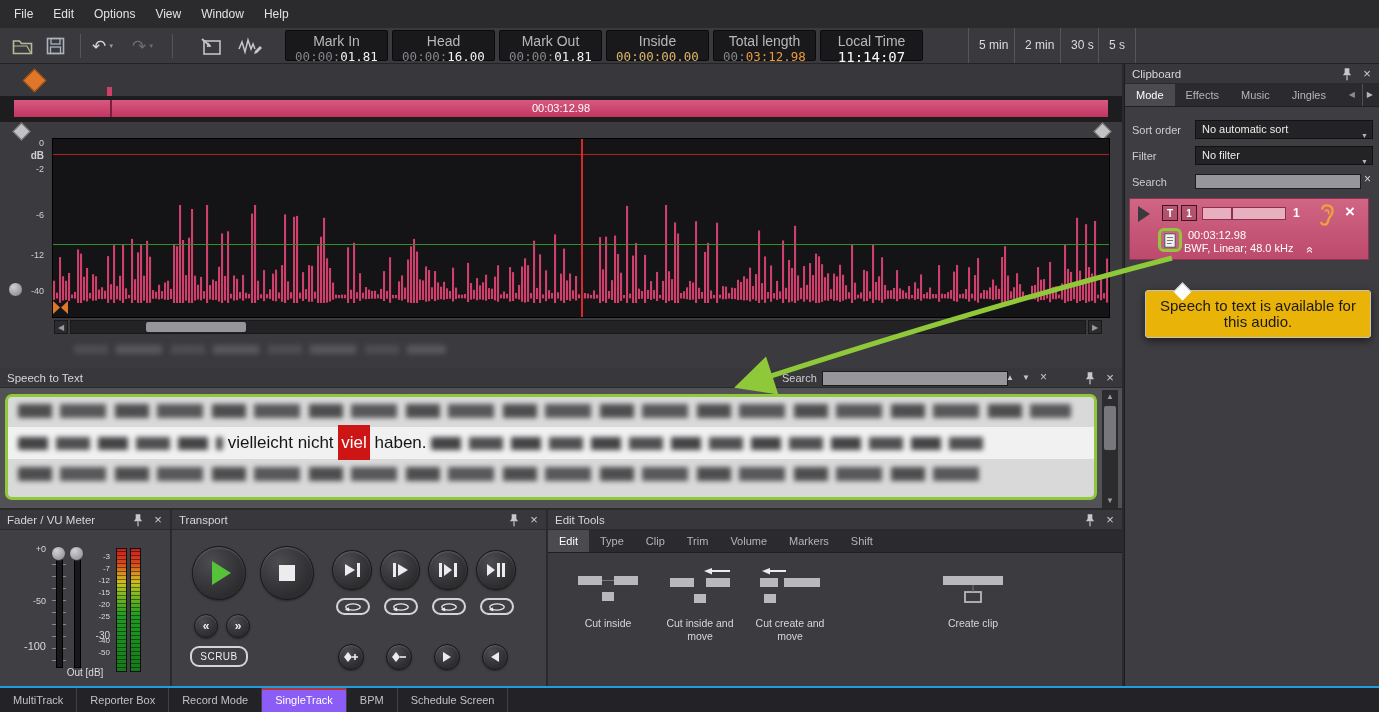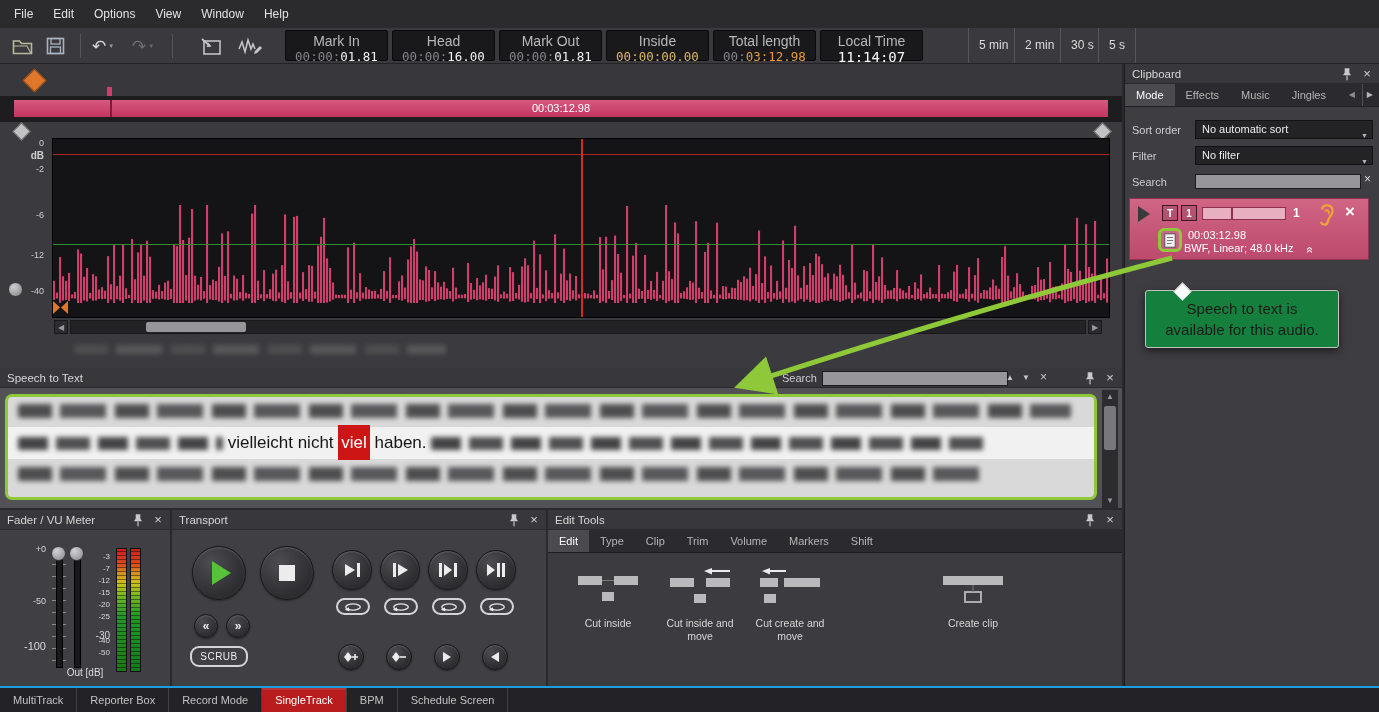--- a/index.html
+++ b/index.html
@@ -47,39 +47,39 @@
   .tri-l{width:0;height:0;border-right:10px solid #ececec;border-top:6px solid transparent;border-bottom:6px solid transparent;}
   .vbar{width:3px;height:14px;background:#ececec;}
   .pill{position:absolute;border:2px solid #d4d4d6;border-radius:9px;display:flex;align-items:center;justify-content:center;box-sizing:border-box;}
   
   #clippanel{left:1124px;top:64px;width:255px;height:622px;background:#3e3e42;border-left:1px solid #1d1d20;box-sizing:border-box;}
   .sel{position:absolute;height:19px;background:#232326;border:1px solid #121214;color:#ececec;font-size:11px;line-height:17px;padding:0 16px 0 6px;box-sizing:border-box;}
   .selcar{position:absolute;right:4px;top:6px;font-size:7px;color:#b5b5b5;}
   .flabel{position:absolute;font-size:11px;color:#cdcdcf;}
   #clipentry{position:absolute;left:4px;top:134px;width:240px;height:62px;background:linear-gradient(#d06584,#bd4a6d);border:1px solid #8f3352;box-sizing:border-box;}
   .tinybox{position:absolute;width:16px;height:16px;border:1px solid #40152a;text-align:center;line-height:15px;font-size:10px;color:#fff;font-weight:bold;background:rgba(0,0,0,.12);box-sizing:border-box;}
-  #tooltip{position:absolute;left:20px;top:226px;width:194px;background:#15803d;border:1px solid #c2c2c2;border-radius:3px;box-shadow:0 3px 8px rgba(0,0,0,.55);color:#1a1a1a;font-size:15px;line-height:21px;text-align:center;padding:7px 10px;box-sizing:border-box;z-index:30;}
+  #tooltip{position:absolute;left:20px;top:226px;width:226px;background:#eab308;border:1px solid #c2c2c2;border-radius:3px;box-shadow:0 3px 8px rgba(0,0,0,.55);color:#1a1a1a;font-size:15px;line-height:16px;text-align:center;padding:7px 10px;box-sizing:border-box;z-index:30;}
   #tippointer{position:absolute;left:30px;top:-6px;width:12px;height:12px;background:#fff;transform:rotate(45deg);border-left:1px solid #c2c2c2;border-top:1px solid #c2c2c2;}
   
   #faderpanel{left:0;top:510px;width:170px;height:176px;background:#404044;}
   .fnum{position:absolute;text-align:right;color:#d8d8d8;}
   .meter{position:absolute;width:9px;background:linear-gradient(to top,#157a18 0%,#1f9a22 45%,#7ab622 62%,#c8c21c 72%,#d89020 80%,#d84818 88%,#cc1f1f 100%);border:1px solid #101012;}
   .meter:after{content:"";position:absolute;inset:0;background:repeating-linear-gradient(to top,rgba(0,0,0,0) 0 3px,rgba(0,0,0,.45) 3px 4px);}
   .ftrack{position:absolute;width:5px;background:#18181a;border:1px solid #000;}
   .fticks{position:absolute;width:14px;background:repeating-linear-gradient(to bottom,#8a8a8e 0 1px,rgba(0,0,0,0) 1px 12px);}
   .knob{position:absolute;width:15px;height:15px;border-radius:50%;background:radial-gradient(circle at 35% 30%,#d2d2d4,#87878b);border:1px solid #3a3a3e;box-sizing:border-box;}
   
   #transpanel{left:172px;top:510px;width:374px;height:176px;background:#404044;}
   #editpanel{left:548px;top:510px;width:574px;height:176px;background:#3c3c40;}
   .etool{position:absolute;width:92px;top:58px;text-align:center;}
   .etool .lbl{font-size:10.5px;color:#d6d6d6;line-height:1.25;margin-top:7px;}
   
   #bottombar{position:absolute;left:0;top:686px;width:1379px;height:26px;background:#232327;border-top:2px solid #1b9fe0;display:flex;box-sizing:border-box;}
   .btab{padding:0 13px;line-height:24px;font-size:11px;color:#c2c2c2;border-right:1px solid #404044;}
-  .btab.on{background:#b91c1c;color:#fff;box-shadow:inset 0 2px 0 #b23434;}
+  .btab.on{background:#8b5cf6;color:#fff;box-shadow:inset 0 2px 0 #b23434;}
   #overlayarrow{position:absolute;left:0;top:0;width:1379px;height:712px;pointer-events:none;z-index:40;}
 </style>
 </head>
 <body>
 
 <div id="root">
 
   <div id="menubar">
     <span class="mitem">File</span>
     <span class="mitem">Edit</span>

